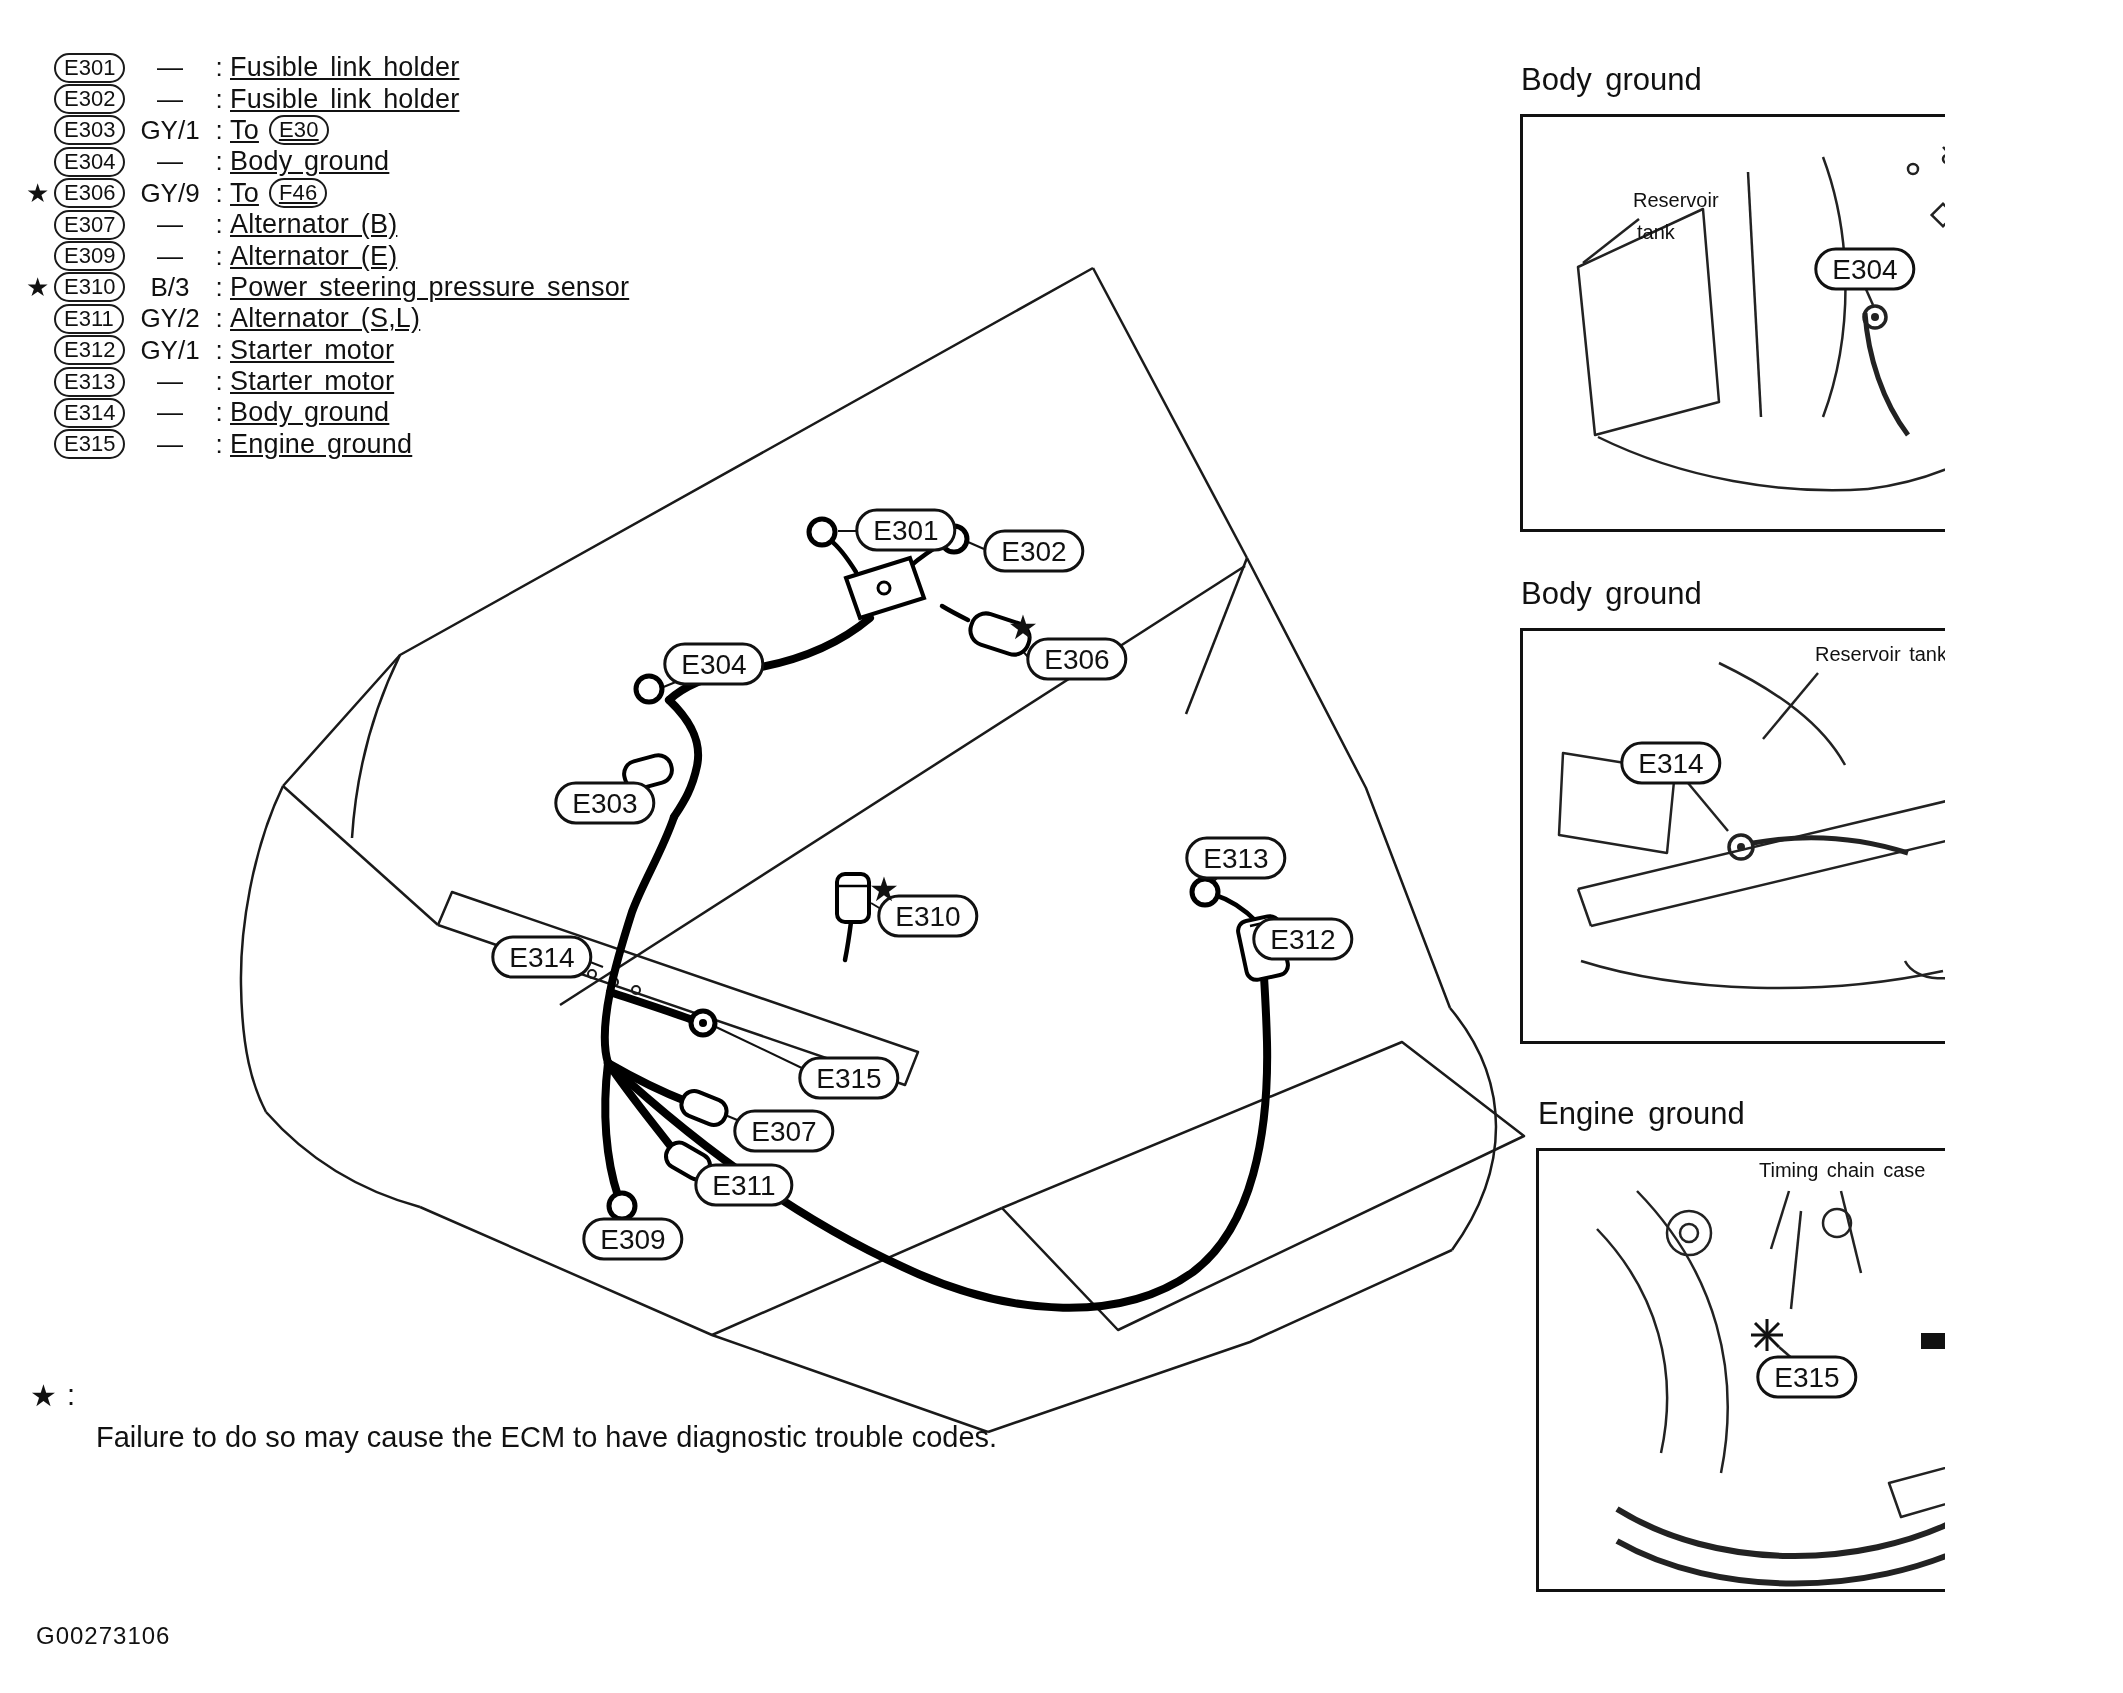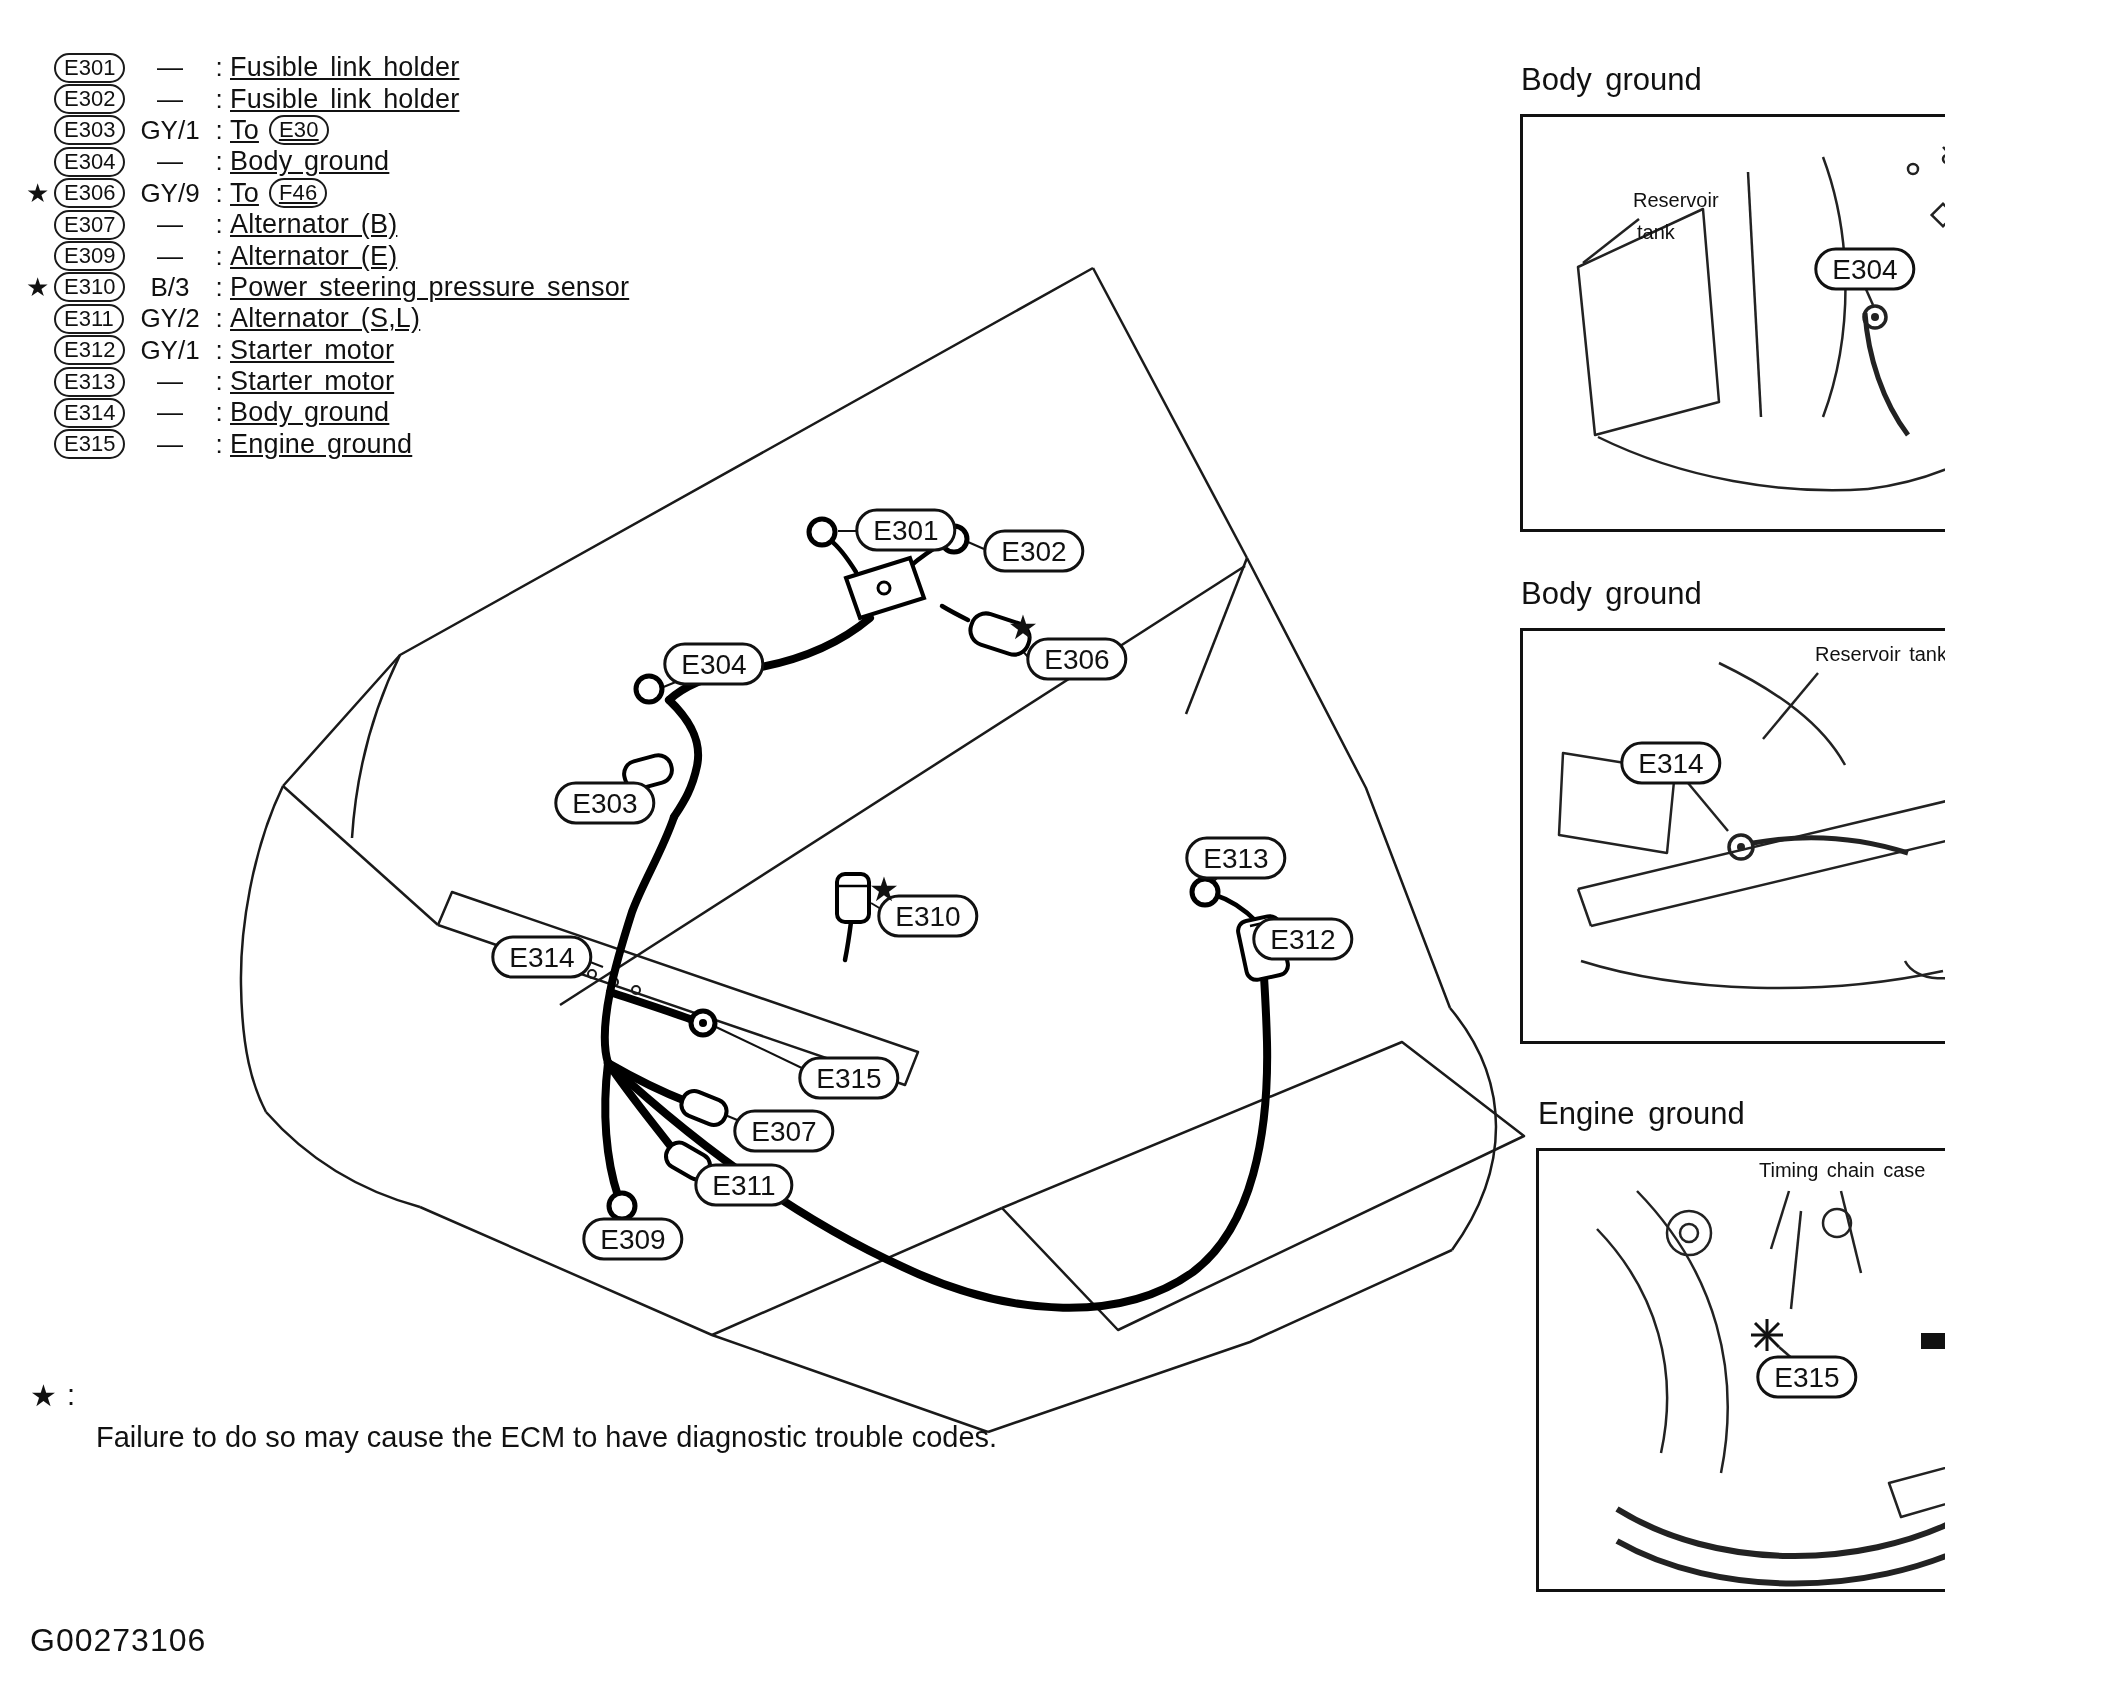--- a/index.html
+++ b/index.html
@@ -36,21 +36,21 @@
   .inset{position:absolute;border:3px solid #111;background:#fff;}
   .inset svg{position:absolute;left:0;top:0;}
   .callout{position:absolute;font-size:20px;white-space:nowrap;z-index:3;word-spacing:3px;}
   .front-label{position:absolute;font-size:20px;white-space:nowrap;z-index:3;}
 
   
   .footnote-line1{position:absolute;left:30px;top:1378px;font-size:29px;display:flex;align-items:center;white-space:nowrap;}
   .footnote-line1 .fstar{font-size:30px;margin-right:10px;}
   .footnote-line1 .fsep{margin-right:14px;}
   .footnote-line2{position:absolute;left:96px;top:1421px;font-size:29px;white-space:nowrap;}
-  .figure-id{position:absolute;left:30px;top:1622px;font-size:32px;letter-spacing:1px;}
+  .figure-id{position:absolute;left:36px;top:1622px;font-size:24px;letter-spacing:1px;}
 </style>
 </head>
 <body>
 
 <div class="page">
 
   <svg width="2123" height="1693" viewBox="0 0 2123 1693">
 
     <g stroke="#1a1a1a" stroke-width="2.5" fill="none" stroke-linejoin="round">
       <path d="M1093,268 L400,655 L283,786"></path>

